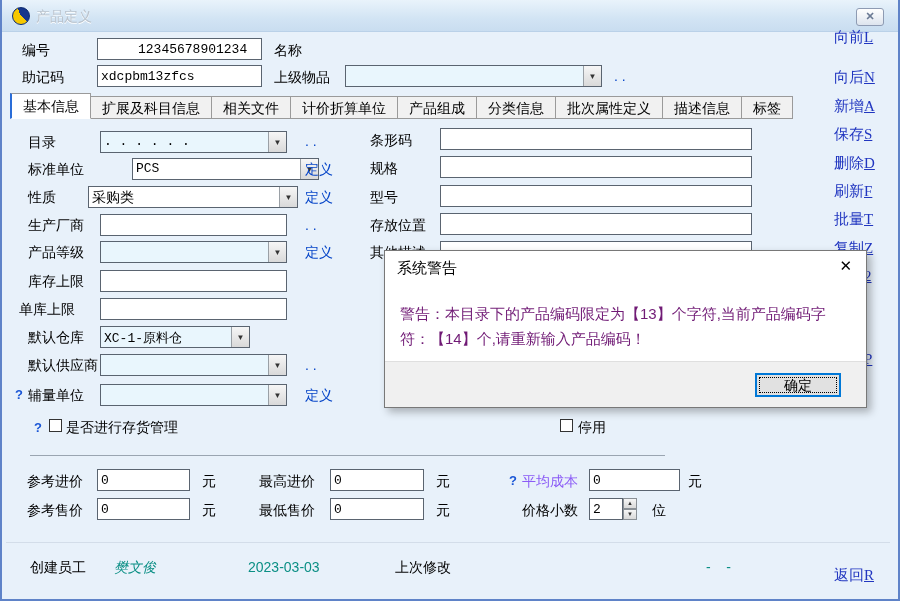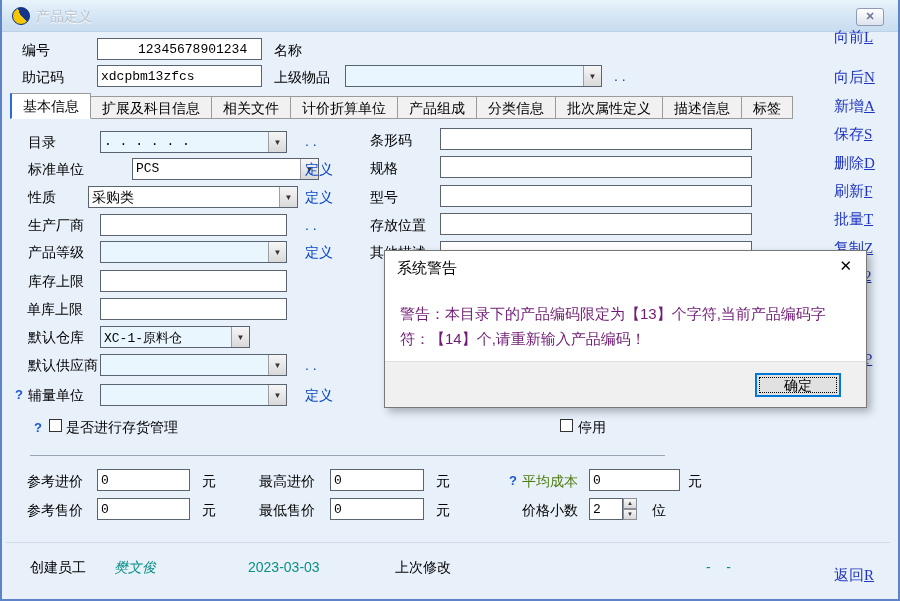--- a/index.html
+++ b/index.html
@@ -10,21 +10,21 @@
   .titlebar { position:absolute; left:0; top:0; width:100%; height:32px;
     background:linear-gradient(#e9f3fb,#d2e4f4 60%,#c9ddf0); border-bottom:1px solid #bad1e8; }
   .app-icon { position:absolute; left:10px; top:7px; width:18px; height:18px; border-radius:50%;
     background:conic-gradient(from 210deg,#f7c800 0 35%, #16368c 35% 78%, #f7c800 78%); border:1px solid #0d2a6e; }
   .title-text { position:absolute; left:34px; top:8px; font-size:14px; color:#b9c2cc; text-shadow:0 1px 0 #fff; }
   .close-btn { position:absolute; right:14px; top:8px; width:28px; height:18px; border:1px solid #8e9bb3; border-radius:3px;
     background:linear-gradient(#ffffff,#dde4ee); color:#6b7a94; font-size:11px; font-weight:bold; text-align:center; line-height:15px; cursor:pointer; }
 
   .lbl { position:absolute; font-size:14px; color:#000; white-space:nowrap; }
   .tealv { color:#0b8f85; }
-  .olive { color:#4d7c0f;text-align:right; }
+  .olive { color:#8b5cf6;text-align:right; }
   .help { position:absolute; font-size:13px; color:#1a56d6; font-weight:bold; }
 
   .tin { position:absolute; height:22px; border:1px solid #5a6470; background:#fff;
     font-family:"Liberation Mono", monospace; font-size:13px; color:#000; padding:0 3px; }
   .combo { position:absolute; height:22px; border:1px solid #5a6470; background:#fff; display:flex; }
   .combo.blue { background:#e9f6fd; }
   .combo .cval { flex:1; font-family:"Liberation Mono", monospace; font-size:13px; padding:2px 3px; white-space:nowrap; overflow:hidden; }
   .combo .arrow { width:18px; border-left:1px solid #9aa0a6; background:linear-gradient(#f6f6f6,#d9d9d9);
     display:flex; align-items:center; justify-content:center; font-size:8px; color:#333; cursor:pointer; }
   .link { position:absolute; font-size:14px; color:#0645c8; cursor:pointer; white-space:nowrap; }
@@ -121,21 +121,21 @@
   <div class="lbl" style="left:26px;top:244px;">产品等级</div>
   <div class="combo blue" style="left:98px;top:241px;width:187px;">
     <span class="cval"></span>
       <span class="arrow">▼</span>
   </div>
   <div class="link" style="left:303px;top:244px;">定义</div>
 
   <div class="lbl" style="left:26px;top:273px;">库存上限</div>
   <input class="tin" style="left: 98px; top: 270px; width: 187px;" value="">
 
-  <div class="lbl" style="left:25px;top:301px;">单库上限</div>
+  <div class="lbl" style="left:17px;top:301px;">单库上限</div>
   <input class="tin" style="left: 98px; top: 298px; width: 187px;" value="">
 
   <div class="lbl" style="left:26px;top:329px;">默认仓库</div>
   <div class="combo blue" style="left:98px;top:326px;width:150px;">
     <span class="cval">XC-1-原料仓</span>
       <span class="arrow">▼</span>
   </div>
 
   <div class="lbl" style="left:26px;top:357px;">默认供应商</div>
   <div class="combo blue" style="left:98px;top:354px;width:187px;">

